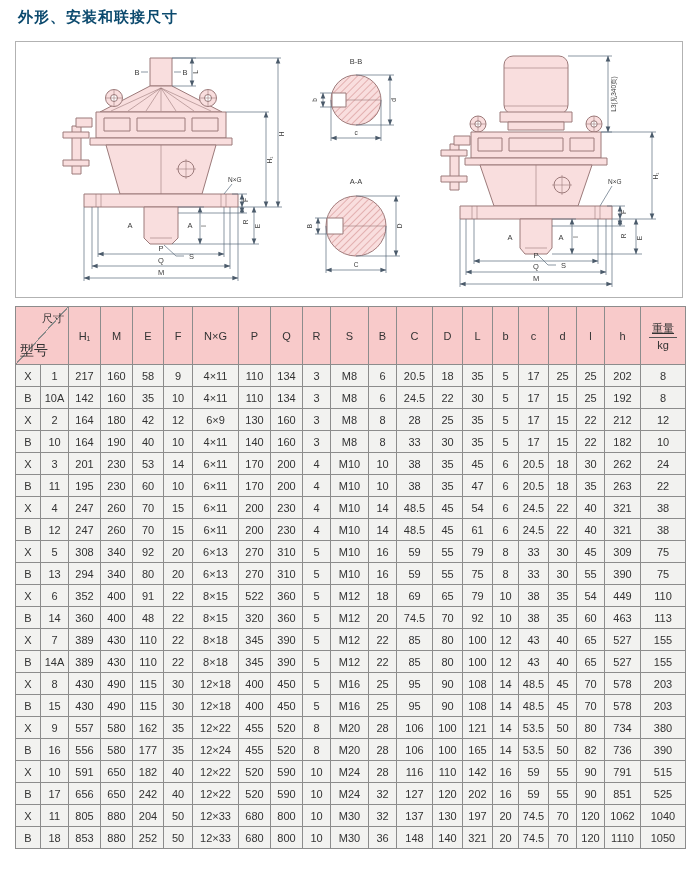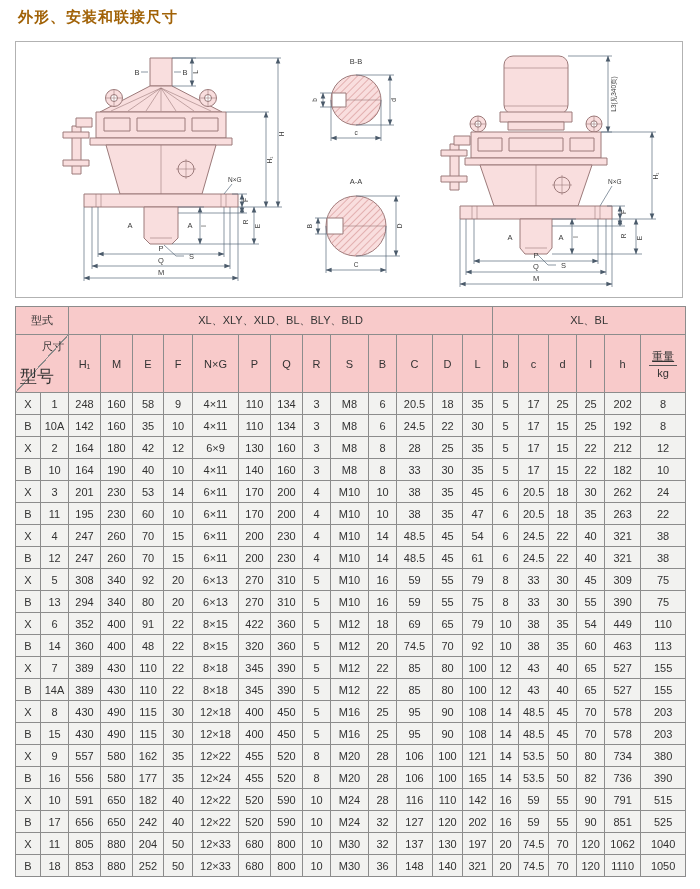--- a/index.html
+++ b/index.html
@@ -1,20 +1,20 @@
 <!DOCTYPE html>
 <html><head>
 <meta charset="utf-8">
 <style>
   * { margin:0; padding:0; box-sizing:border-box; }
   html,body { background:#ffffff; }
   body { font-family:"Liberation Sans", sans-serif; color:#333; }
   #page { position:relative; width:700px; height:889px; background:#fff; overflow:hidden; }
 
-  .title { position:absolute; left:18px; top:8px; font-size:15px; font-weight:bold; color:#a16207; letter-spacing:1px; }
+  .title { position:absolute; left:18px; top:8px; font-size:15px; font-weight:bold; color:#0c4a6e; letter-spacing:1px; }
 
   .draw-box { position:absolute; left:15px; top:41px; width:668px; height:257px; background:#fff; border:1px solid #b2b2b2; }
 
   
   .fb { fill:#f9dede; stroke:#9c7a7a; stroke-width:1; stroke-linejoin:round; }
   .fw { fill:#ffffff; stroke:#9c7a7a; stroke-width:1; }
   .thin { fill:none; stroke:#9c7a7a; stroke-width:0.6; }
   .dim { fill:none; stroke:#5a6b7c; stroke-width:0.7; }
   .dima { marker-start:url(#ar); marker-end:url(#ar); }
   .dt { font-family:"Liberation Sans",sans-serif; font-size:7.5px; fill:#3a3a3a; }
@@ -27,21 +27,21 @@
            font-size:11px; font-weight:normal; color:#333; padding:0; overflow:hidden; }
   table { border:1px solid #6e6e6e; }
   thead th { background:#f8caca; }
   tr.h1 th { height:28px; }
   tr.h2 th { height:58px; }
   tbody td { height:22px; background:#f2f2f0; }
   .corner { position:relative; }
   .corner .diag { position:absolute; inset:0;
       background:linear-gradient(to bottom right, transparent calc(50% - 0.6px), #8c8c8c calc(50% - 0.6px), #8c8c8c calc(50% + 0.6px), transparent calc(50% + 0.6px)); }
   .corner .t1 { position:absolute; top:4px; right:4px; font-size:11px; }
-  .corner .t2 { position:absolute; bottom:4px; left:4px; font-size:17px; }
+  .corner .t2 { position:absolute; bottom:4px; left:4px; font-size:14px; }
   .weight-th .wt { display:inline-block; border-bottom:1px solid #555; padding:0 3px 1px;text-decoration:underline; }
   .weight-th .wu { display:block; padding-top:1px; }
 </style>
 </head>
 <body>
 
 <div id="page">
 
   <div class="title">外形、安装和联接尺寸</div>
 
@@ -267,25 +267,20 @@
           <col style="width:30px">
         <col style="width:30px">
           <col style="width:26px">
           <col style="width:30px">
           <col style="width:28px">
         <col style="width:28px">
           <col style="width:36px">
           <col style="width:45px">
       </colgroup>
       <thead>
-        <tr class="h1">
-          <th colspan="2">型式</th>
-          <th colspan="13">XL、XLY、XLD、BL、BLY、BLD</th>
-          <th colspan="6">XL、BL</th>
-        </tr>
         <tr class="h2" id="dim-header-row">
           <th colspan="2" class="corner">
             <span class="diag"></span>
             <span class="t1">尺寸</span>
             <span class="t2">型号</span>
           </th>
           <th>H₁</th>
             <th>M</th>
             <th>E</th>
             <th>F</th>
@@ -306,21 +301,21 @@
             <th class="weight-th">
             <span class="wt">重量</span>
             <span class="wu">kg</span>
           </th>
         </tr>
       </thead>
       <tbody id="table-body">
           <tr>
             <td>X</td>
             <td>1</td>
-            <td>248</td>
+            <td>217</td>
             <td>160</td>
             <td>58</td>
             <td>9</td>
             <td>4×11</td>
             <td>110</td>
             <td>134</td>
             <td>3</td>
             <td>M8</td>
             <td>6</td>
             <td>20.5</td>
@@ -541,21 +536,21 @@
             <td>75</td>
           </tr>
           <tr>
             <td>X</td>
             <td>6</td>
             <td>352</td>
             <td>400</td>
             <td>91</td>
             <td>22</td>
             <td>8×15</td>
-            <td>422</td>
+            <td>522</td>
             <td>360</td>
             <td>5</td>
             <td>M12</td>
             <td>18</td>
             <td>69</td>
             <td>65</td>
             <td>79</td>
             <td>10</td>
             <td>38</td>
             <td>35</td>

